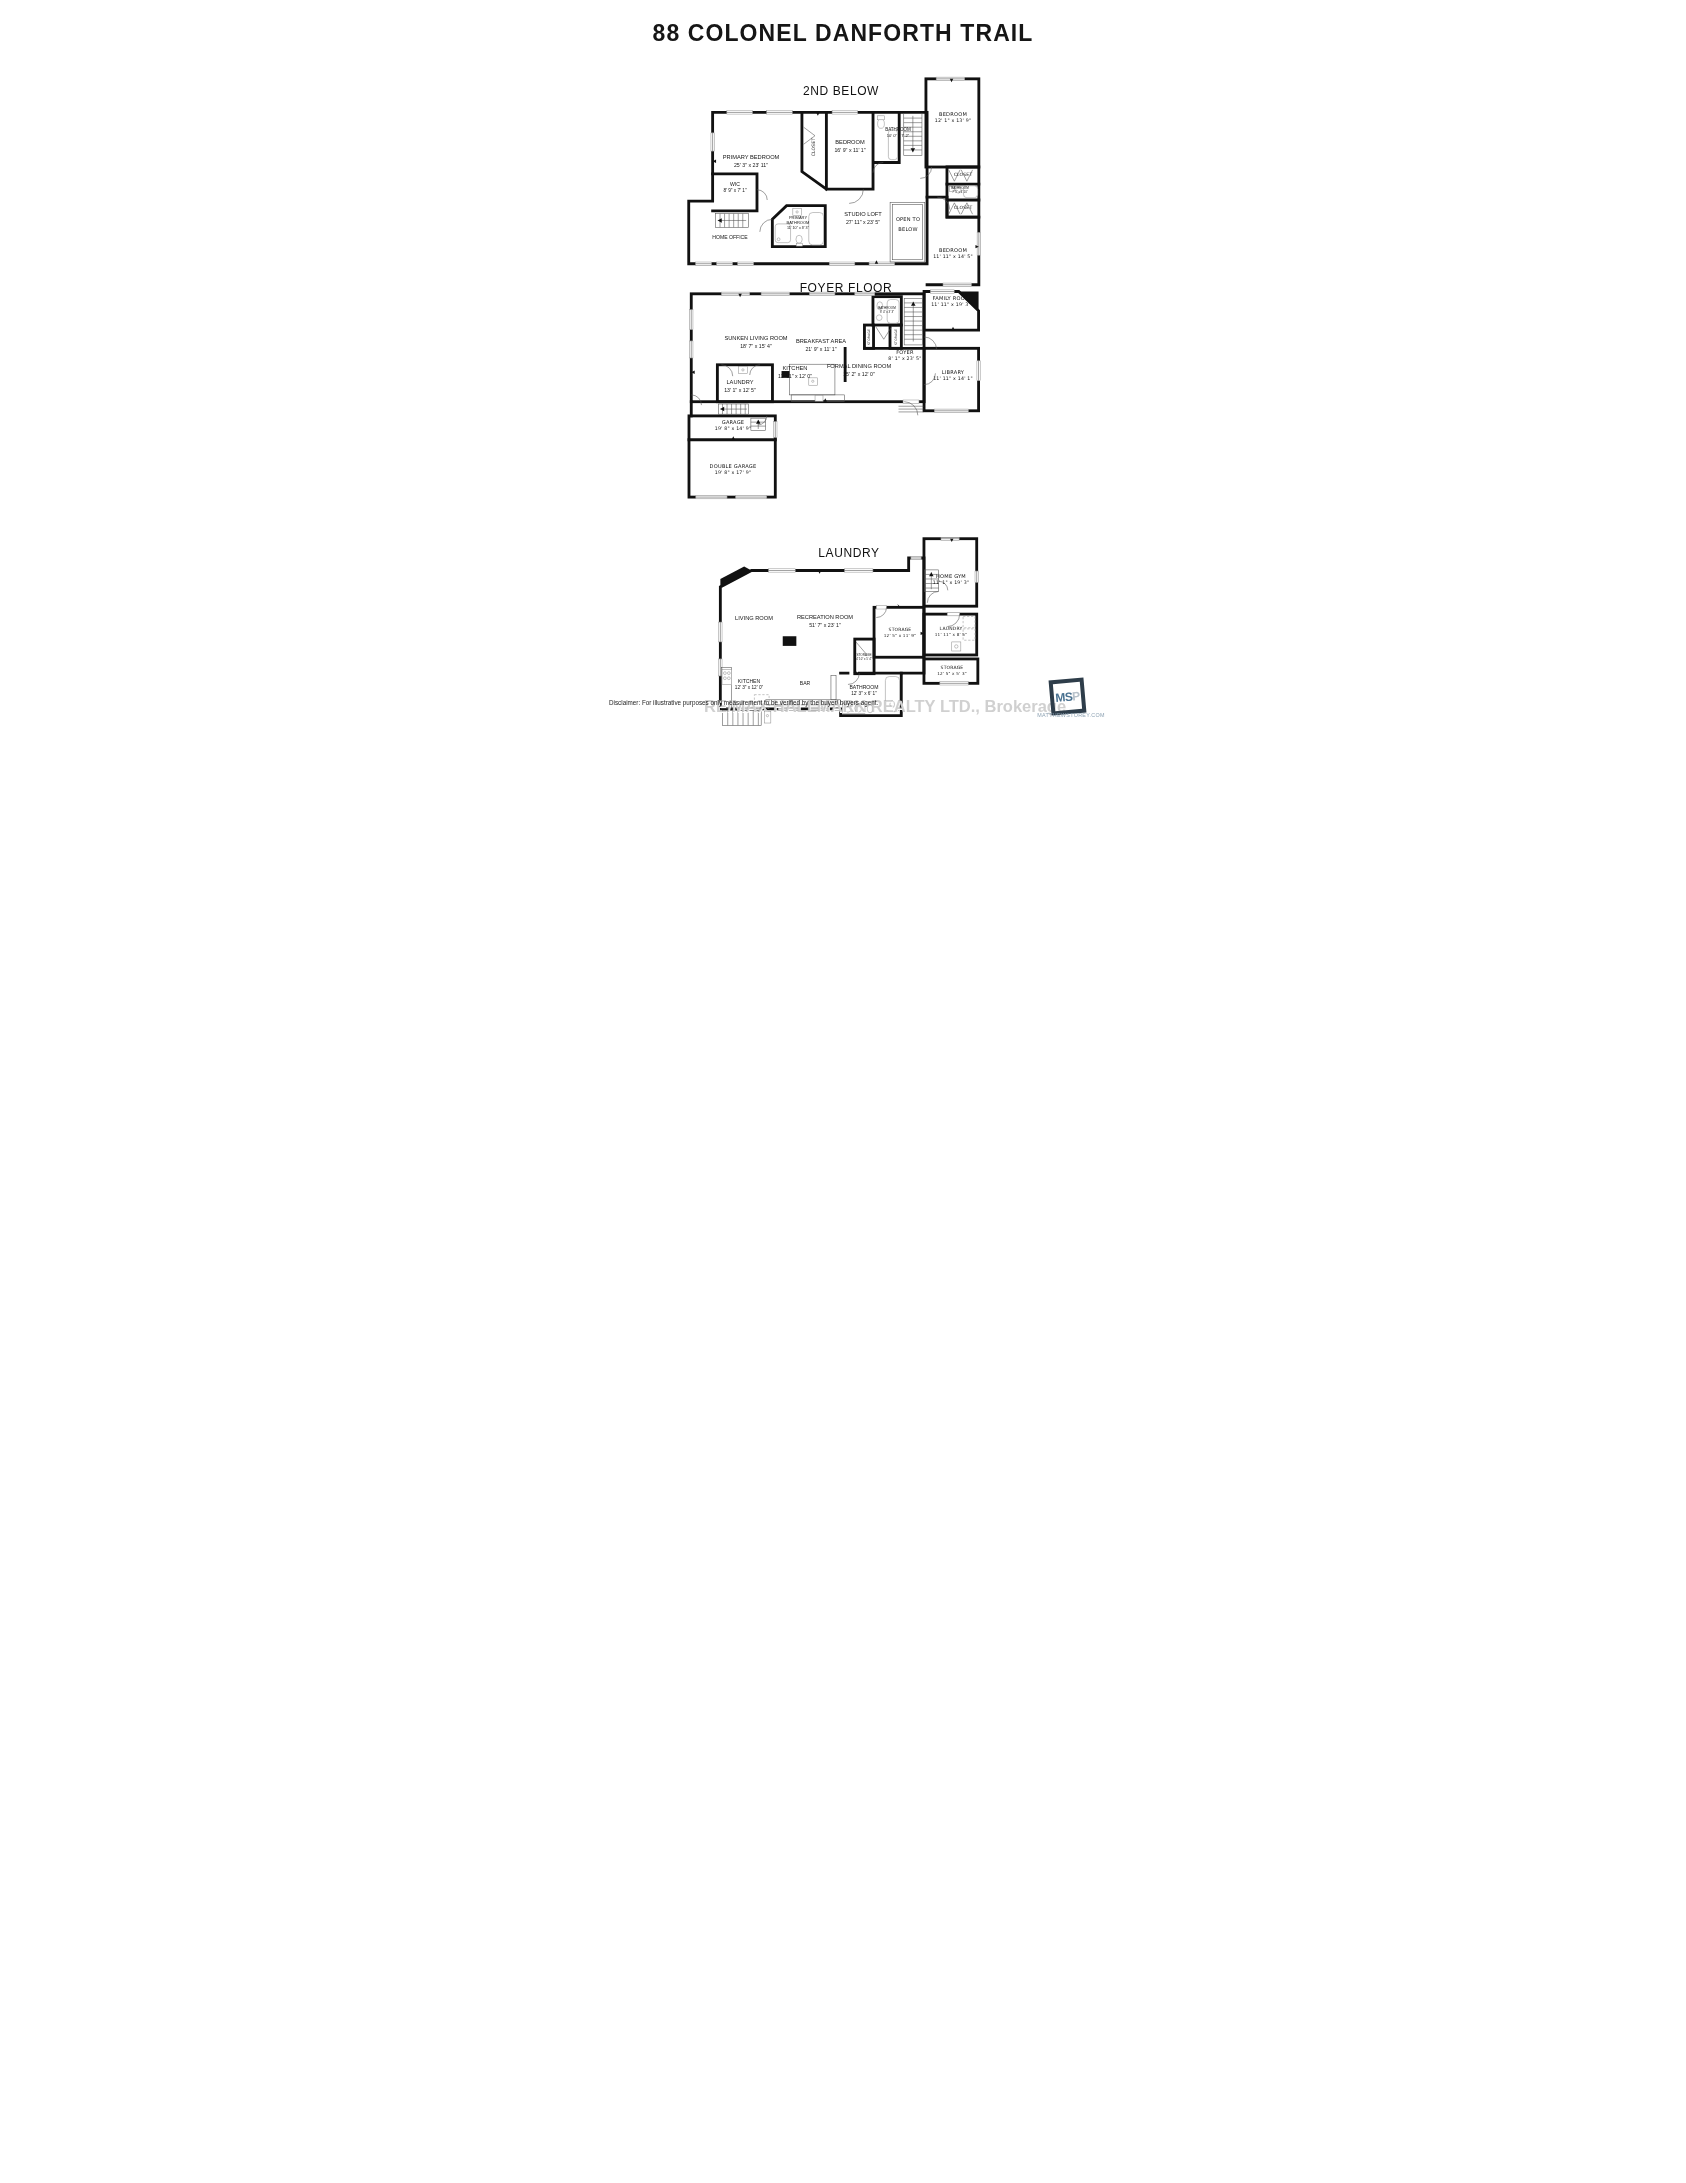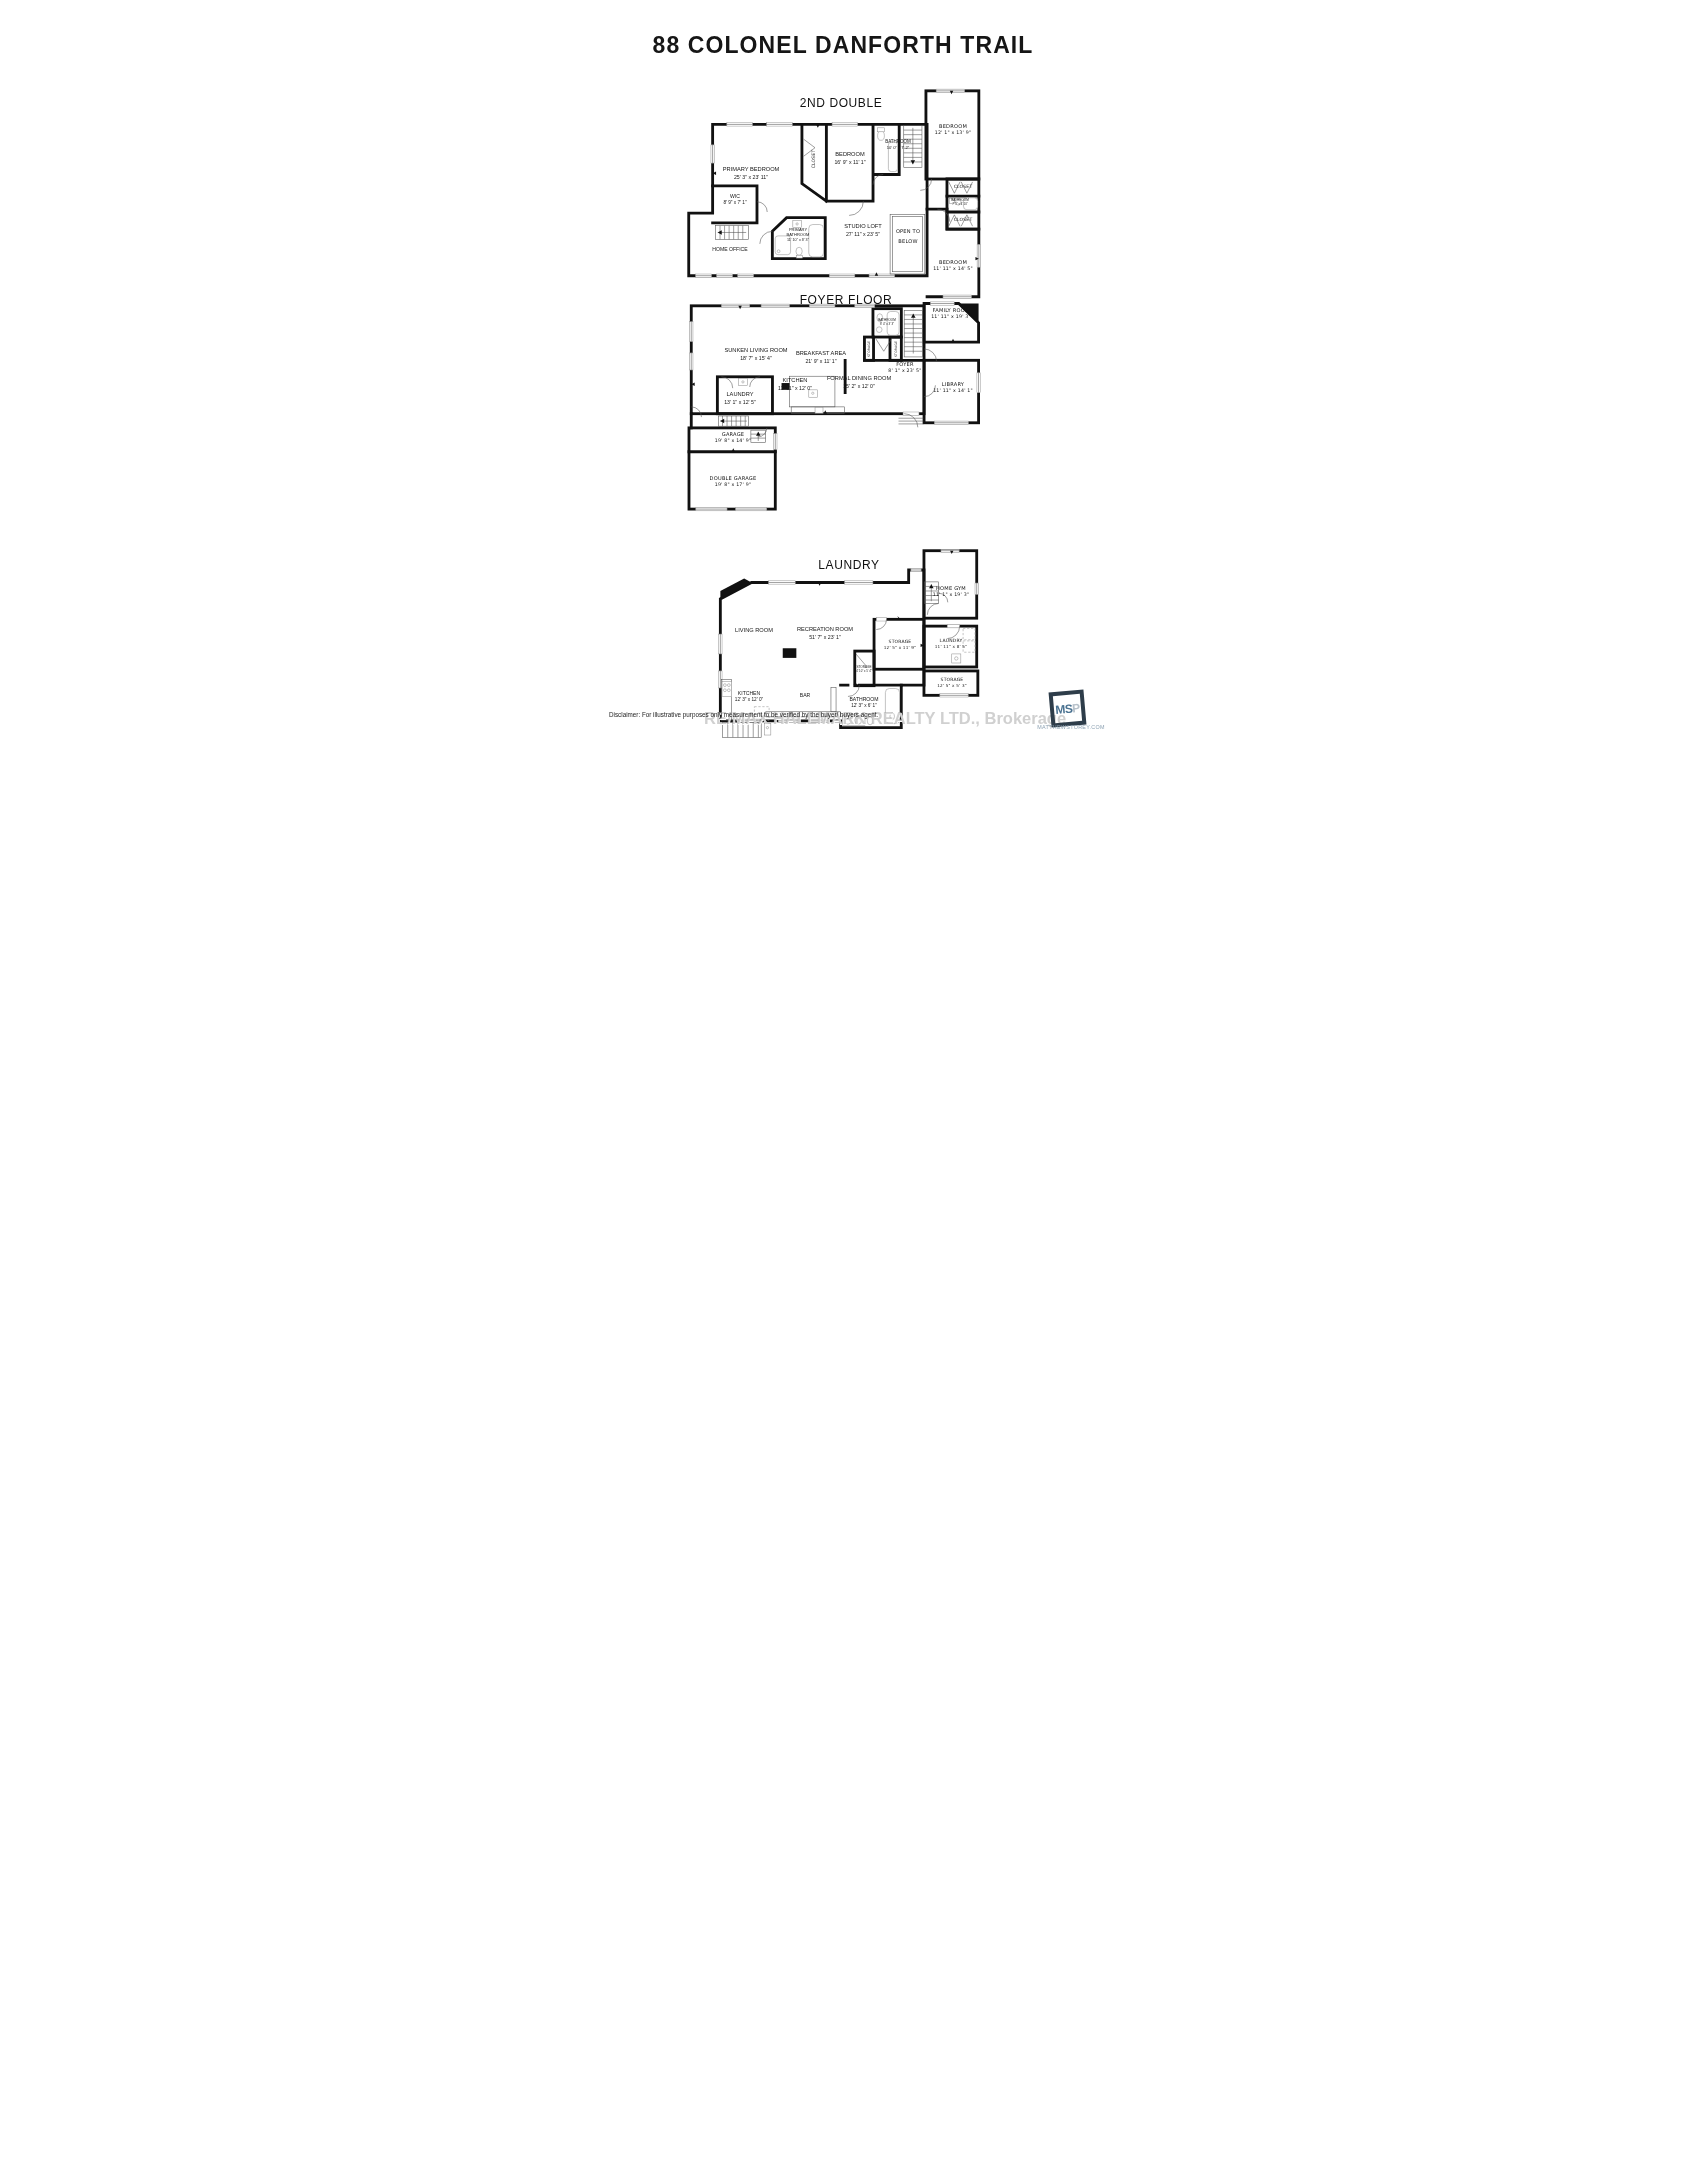--- a/index.html
+++ b/index.html
@@ -1,16 +1,16 @@
 <!DOCTYPE html>
 <html style="font-size:9px"><head>
 <meta charset="utf-8">
 <style>
   html,body{margin:0;padding:0;background:#fff;}
-  .page{position:relative;width:562px;height:728px;margin:12px auto;background:#fff;overflow:hidden;
+  .page{position:relative;width:562px;height:728px;margin:0 auto;background:#fff;overflow:hidden;
         font-family:"Liberation Sans",sans-serif;color:#111;}
   .title{position:absolute;left:0;right:0;top:19.3px;margin:0;text-align:center;
          font-size:23px;font-weight:700;letter-spacing:1.1px;color:#161616;
          font-family:"Liberation Sans",sans-serif;transform:scaleY(1.08);}
   .floor-label{position:absolute;transform:translateX(-50%);font-size:12px;letter-spacing:0.6px;
          color:#111;font-family:"Liberation Sans",sans-serif;white-space:nowrap;}
   svg.plan{position:absolute;overflow:visible;}
   .w{stroke:#111;stroke-width:5;fill:none;stroke-linecap:square;stroke-linejoin:miter;}
   .t{stroke:#555;stroke-width:1;fill:none;}
   .t2{stroke:#8a8a8a;stroke-width:.9;fill:#fff;}
@@ -40,21 +40,21 @@
   .site{position:absolute;left:475px;top:712px;width:68px;text-align:center;font-size:5.4px;
           letter-spacing:0.3px;color:#8da2b3;z-index:6;font-family:"Liberation Sans",sans-serif;}
 </style>
 </head>
 <body>
 
 <div class="page">
 
   <h1 class="title">88 COLONEL DANFORTH TRAIL</h1>
 
-  <div class="floor-label" style="left:279px;top:84px">2ND DOUBLE</div>
+  <div class="floor-label" style="left:279px;top:84px">2ND BELOW</div>
 
   <svg class="plan" style="left:125px;top:76px" width="293" height="219" viewBox="0 0 515 385">
     <g class="w">
       <path d="M3,220 H45 V64 H422 V330 H3 Z"></path>
       <rect x="420" y="5" width="93" height="155"></rect>
       <path d="M457,160 H513 V248 H457 Z"></path>
       <path d="M457,190 H513 M457,218 H513"></path>
       <path d="M422,213 H457 V248 H513 V367 H422"></path>
       <path d="M202,64 V168 L245,199 M245,64 V199 M245,199 H327 M327,64 V199 M327,152 H373 M373,64 V152"></path>
       <path d="M45,172 H123 V237 H45"></path>

